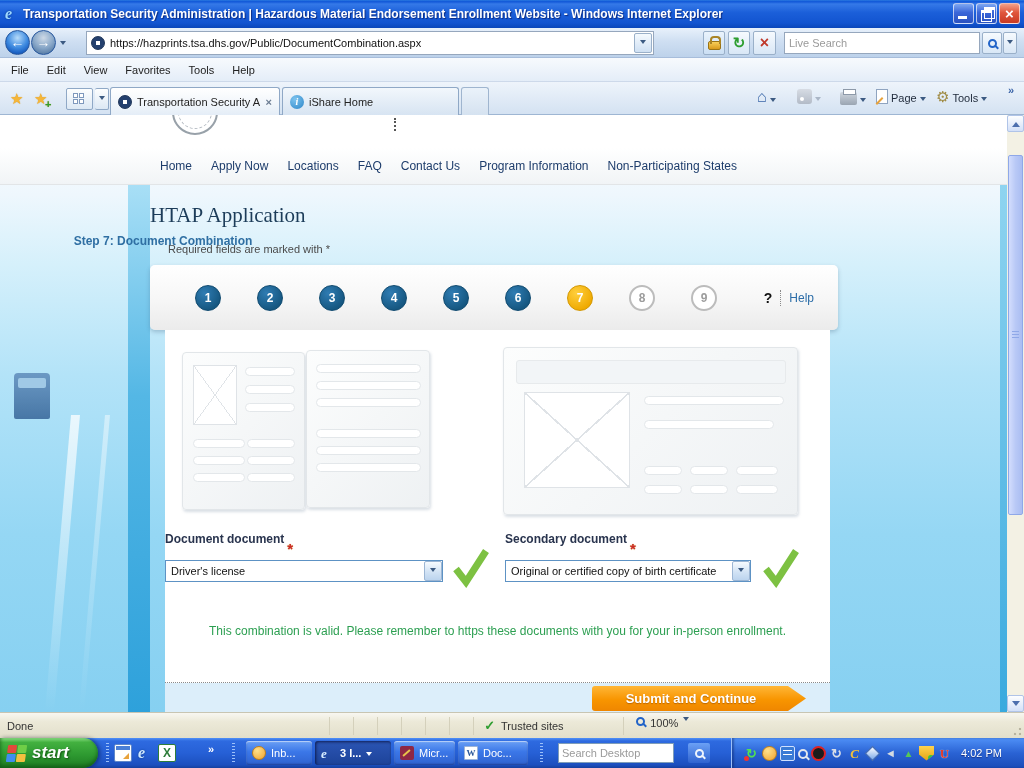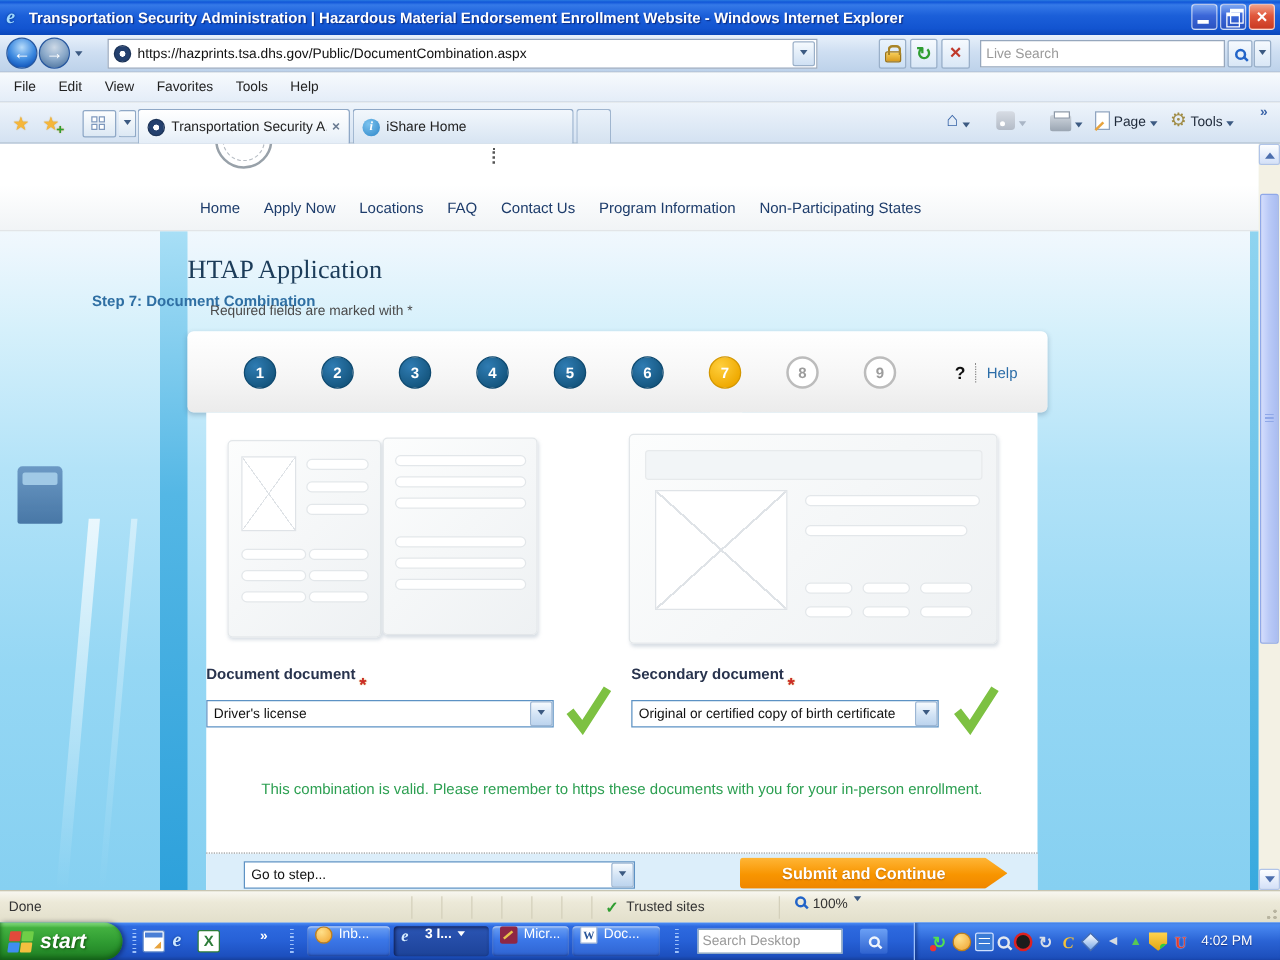--- a/index.html
+++ b/index.html
@@ -213,21 +213,21 @@
   .ql-desktop{background:#fff;border:1px solid #5f87c9;border-radius:2px}
   .ql-desktop::before{content:"";position:absolute;left:1px;top:1px;right:1px;height:4px;background:#4a7fd6}
   .ql-desktop::after{content:"";position:absolute;right:2px;bottom:2px;width:6px;height:6px;background:#e8a33d;clip-path:polygon(0 100%,100% 0,100% 100%)}
   .ql-ie{font:italic bold 16px "Liberation Serif",serif;color:#cfe8ff;text-shadow:0 0 2px #0a3a8a}
   .ql-ie::before{content:"e"}
   .ql-excel{background:#fff;border-radius:2px;border:1px solid #2e7d3a;color:#2e7d3a;text-align:center;font:bold 12px/16px "Liberation Sans",sans-serif}
   .ql-excel::before{content:"X"}
   .taskbtn{position:absolute;top:3px;height:24px;border-radius:3px;cursor:pointer;
     background:linear-gradient(180deg,#6ba0f5,#3b77e8 45%,#2f63d0);
     box-shadow:inset 0 1px 1px rgba(255,255,255,.55),inset 0 -1px 2px rgba(0,0,40,.35);
-    display:flex;align-items:flex-start;gap:5px;padding:0 6px;color:#fff;font-size:11px;white-space:nowrap;overflow:hidden}
+    display:flex;align-items:center;gap:5px;padding:0 6px;color:#fff;font-size:11px;white-space:nowrap;overflow:hidden}
   .taskbtn.pressed{background:linear-gradient(180deg,#2b55b4,#1d4399);box-shadow:inset 1px 1px 3px rgba(0,0,30,.65);font-weight:bold}
   .tb-ico{width:14px;height:14px;flex:none;position:relative}
   .tb-outlook{background:radial-gradient(circle at 35% 30%,#ffe08a,#f0a32f);border-radius:50%;border:1px solid #c07f18}
   .tb-ie2{font:italic bold 13px "Liberation Serif",serif;color:#d6ecff}
   .tb-ie2::before{content:"e"}
   .tb-access{background:#8e2745;border-radius:2px}
   .tb-access::after{content:"";position:absolute;left:2px;top:6px;width:9px;height:2px;background:#e8c34a;transform:rotate(-40deg)}
   .tb-word{background:#fff;border:1px solid #9db4d8;border-radius:1px;color:#2b579a;text-align:center;font:bold 9px/12px "Liberation Serif",serif}
   .tb-word::before{content:"W"}
   .tb-caret{width:0;height:0;border:3px solid transparent;border-top:4px solid #fff;margin-top:4px}
@@ -473,26 +473,20 @@
         </span>
     </div>
     <svg class="bigcheck" style="left:761px;top:431px" viewBox="0 0 40 42">
       <path d="M5 23 L15 36 L35 5" stroke="#7dc142" stroke-width="7" fill="none"></path>
     </svg>
 
     <div class="vp validmsg">This combination is valid. Please remember to https these documents with you for your in-person enrollment.</div>
 
     <div class="vp divider"></div>
     <div class="vp bottombar">
-      <div class="xpselect goto-select">
-        <span class="sel-text">Go to step...</span>
-        <span class="sel-btn">
-            <span class="car"></span>
-          </span>
-      </div>
       <div class="submit-btn">Submit and Continue</div>
     </div>
   </div>
 
   <div class="vscroll">
     <span class="sc-btn sc-up">
         <span class="sc-car-up"></span>
       </span>
     <span class="sc-thumb">
         <span class="sc-grip"></span>

